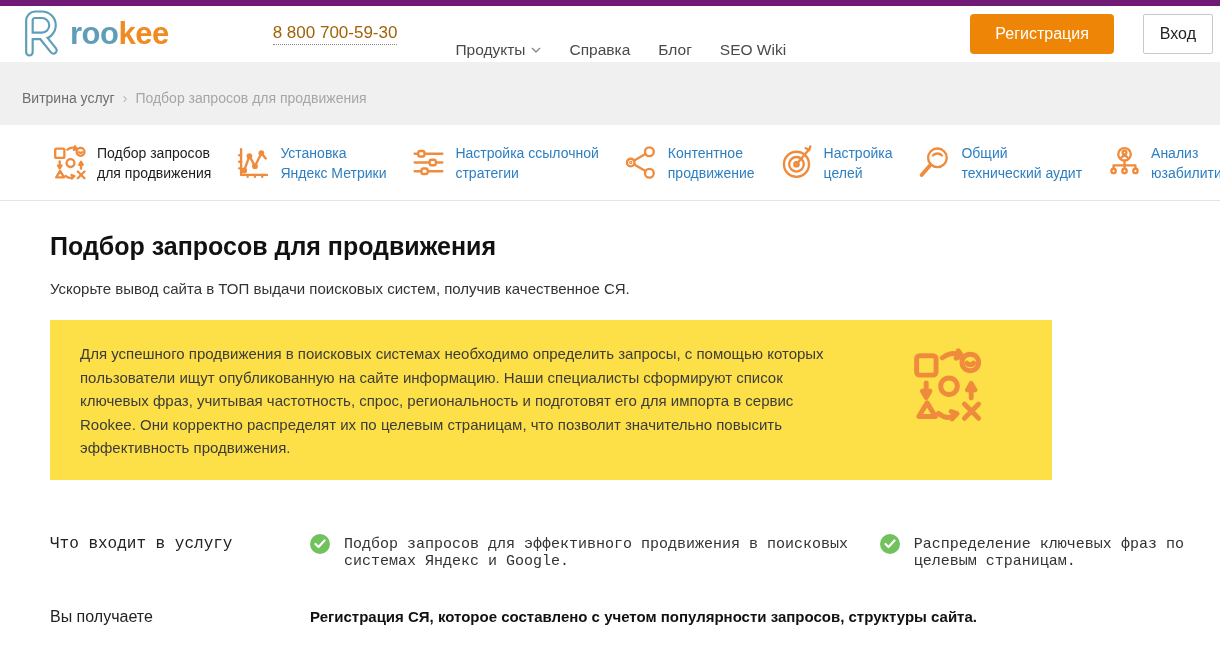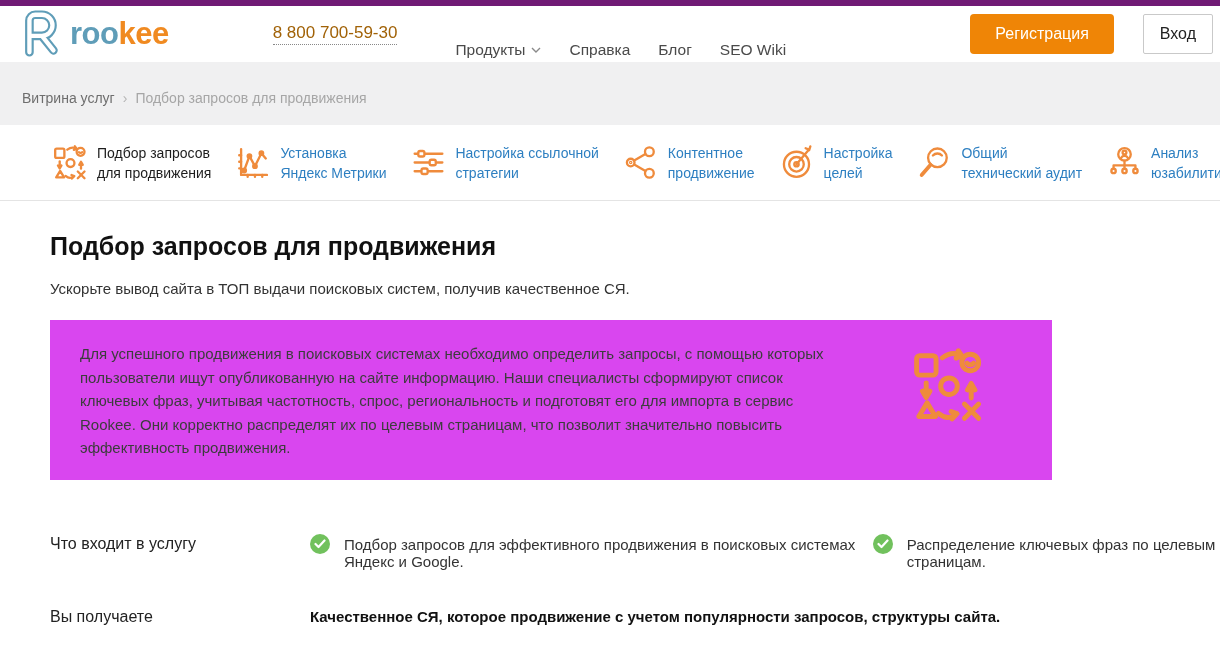--- a/index.html
+++ b/index.html
@@ -38,27 +38,27 @@
               display:flex; align-items:center; padding-left:53px; gap:25px; }
   .service-item { display:flex; align-items:center; gap:9px; cursor:pointer; text-decoration:none; }
   .service-item svg { flex:0 0 auto; }
   .service-label { font-size:14px; line-height:20px; color:#2d7fc1; white-space:nowrap; }
   .service-item.active .service-label { color:#1d1d1d; }
 
   
   .main { padding:31px 0 0 50px; }
   h1 { font-size:25px; font-weight:bold; color:#111; }
   .subtitle { margin-top:19px; font-size:15px; color:#333; }
-  .info-box { margin-top:23px; width:1002px; background:#d946ef; padding:22px 22px 20px 30px;
+  .info-box { margin-top:23px; width:1002px; background:#fde047; padding:22px 22px 20px 30px;
               display:flex; align-items:flex-start; }
   .info-text { max-width:772px; font-size:15px; line-height:23.5px; color:#3c3c3c; }
   .info-icon { margin-left:auto; margin-right:44px; margin-top:6px; }
 
   .row { display:flex; align-items:flex-start; }
-  .row-included { margin-top:54px; }
+  .row-included { margin-top:54px;font-family:Liberation Mono, monospace; }
   .row-result { margin-top:37px; }
   .row-label { width:260px; flex:0 0 260px; font-size:16px; color:#222; padding-top:1px; }
   .items { display:flex; flex-direction:row; gap:17px; }
   .item { display:flex; align-items:flex-start; gap:14px; font-size:15px; color:#333; }
   .check { width:20px; height:20px; border-radius:50%; background:#71c15d; flex:0 0 auto;
            display:flex; align-items:center; justify-content:center; }
   .item-text { padding-top:2px; }
   .result-text { font-size:15px; font-weight:bold; color:#111; padding-top:1px; }
 
   .ic { stroke:#ef8b3c; fill:none; stroke-width:1.6; stroke-linecap:round; stroke-linejoin:round; }
@@ -263,17 +263,17 @@
                 <polyline points="1.5,5 4.5,8 10.5,1.5" fill="none" stroke="#fff" stroke-width="2.2" stroke-linecap="round" stroke-linejoin="round"></polyline>
               </svg>
           </span>
           <span class="item-text">Распределение ключевых фраз по целевым страницам.</span>
         </div>
       </div>
     </div>
 
     <div class="row row-result">
       <div class="row-label">Вы получаете</div>
-      <div class="result-text">Качественное СЯ, которое продвижение с учетом популярности запросов, структуры сайта.</div>
+      <div class="result-text">Регистрация СЯ, которое составлено с учетом популярности запросов, структуры сайта.</div>
     </div>
 
   </div>
 </div>
 
 </body></html>

